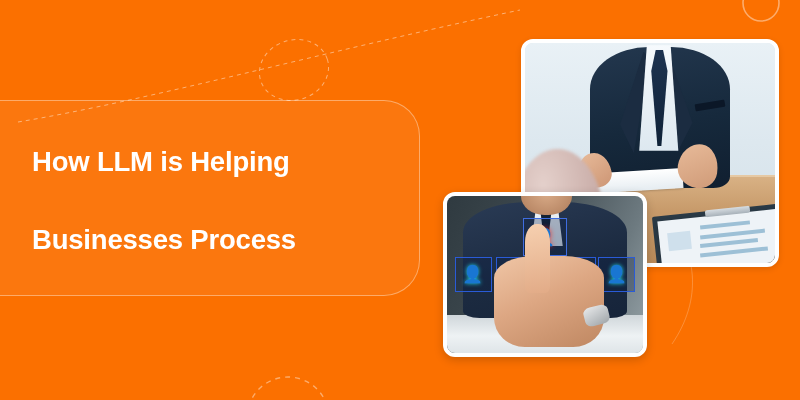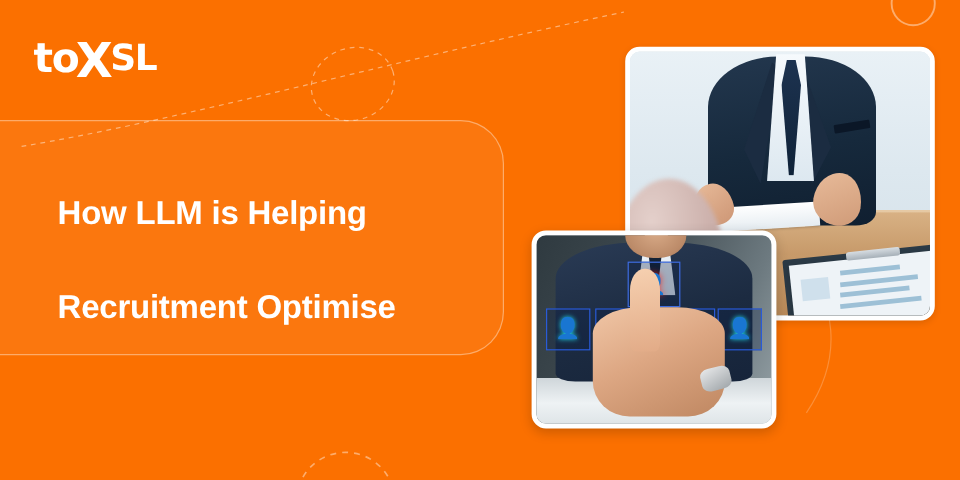--- a/index.html
+++ b/index.html
@@ -38,21 +38,21 @@
     border: 1px solid rgba(255,255,255,0.38);
     border-radius: 36px;
     box-sizing: border-box;
   }
 
   .headline {
     position: absolute;
     left: 32px;
     top: 142px;
     width: 400px;
-    margin: 16px;
+    margin: 0;
     color: #ffffff;
     font-family: "Liberation Sans", sans-serif;
     font-weight: bold;
     font-size: 27.5px;
     line-height: 39px;
     letter-spacing: -0.2px;
   }
 
   
   .logo {
@@ -339,28 +339,23 @@
     <circle cx="761" cy="3" r="18" fill="none" stroke="rgba(255,255,255,0.42)" stroke-width="1.6"></circle>
 
     <path d="M 660 208 C 700 250 702 300 672 344" fill="none" stroke="rgba(255,255,255,0.22)" stroke-width="1"></path>
   </svg>
 
   <div class="headline-panel"></div>
 
   <h1 class="headline">
     <span>How LLM is Helping</span><br>
     <br>
-    <span>Recruitment Optimise</span>
+    <span>Businesses Process</span>
   </h1>
 
-  <div class="logo">
-    <span class="lg-to">to</span>
-      <span class="lg-x">X</span>
-      <span class="lg-sl">SL</span>
-  </div>
 
   <div class="photo-card" id="photo-main">
     <div class="photo-inner">
       <div class="mp-bg"></div>
       <div class="mp-desk-edge"></div>
       <div class="mp-desk"></div>
       <div class="mp-suit"></div>
       <div class="mp-lapel-l"></div>
       <div class="mp-lapel-r"></div>
       <div class="mp-shirt"></div>

